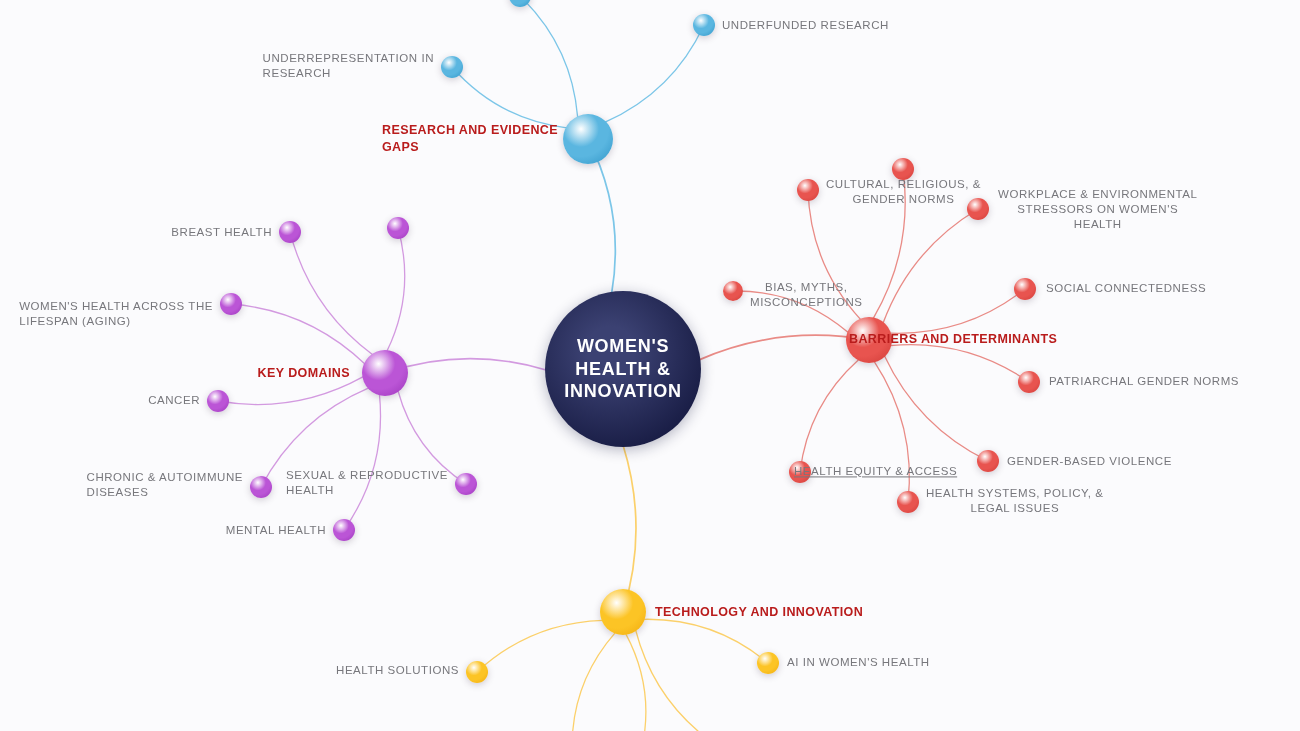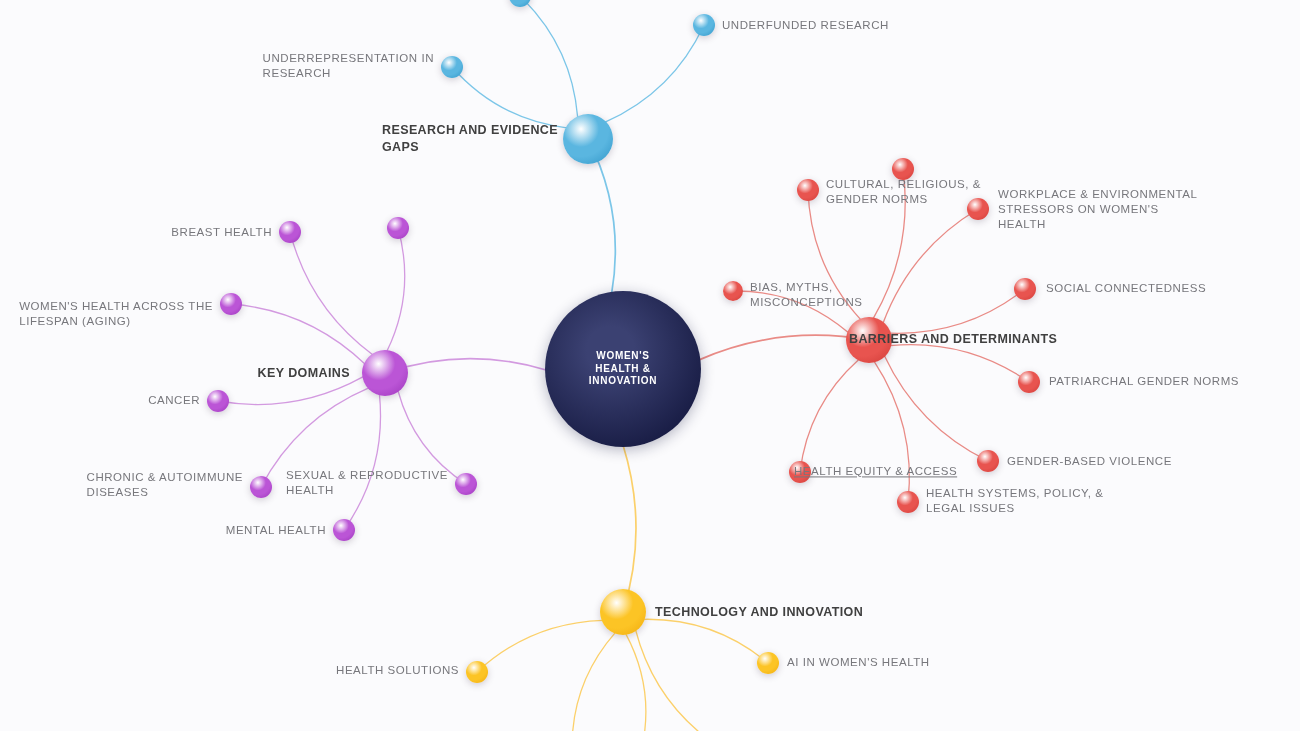--- a/index.html
+++ b/index.html
@@ -37,39 +37,39 @@
     font-size: 11.5px;
     letter-spacing: 0.55px;
     line-height: 1.32;
     color: #77777c;
     white-space: pre-line;
     transform: translateY(-50%);
   }
   .label.hub {
     font-size: 12.5px;
     font-weight: bold;
-    color: #404040;
+    color: #b91c1c;
     letter-spacing: 0.4px;
   }
-  .label.right { text-align: left; }
+  .label.right { text-align: center; }
   .label.left  { transform: translate(-100%, -50%); }
 
   
   #center-node {
     position: absolute;
     border-radius: 50%;
     transform: translate(-50%, -50%);
     display: flex;
     align-items: center;
     justify-content: center;
     box-shadow: 0 3px 14px rgba(20,22,60,0.30);
   }
   #center-label {
     color: #ffffff;
-    font-size: 10px;
+    font-size: 18px;
     font-weight: bold;
     letter-spacing: 0.7px;
     line-height: 1.25;
     text-align: center;
     white-space: pre-line;
   }
 </style>
 </head>
 <body>
 

